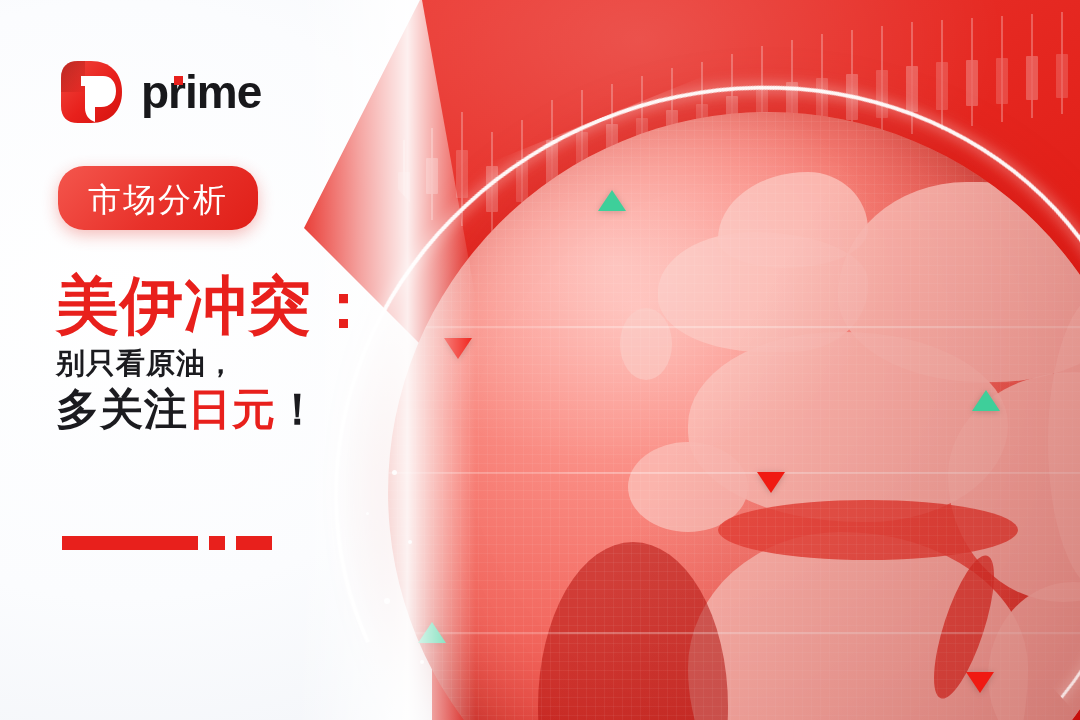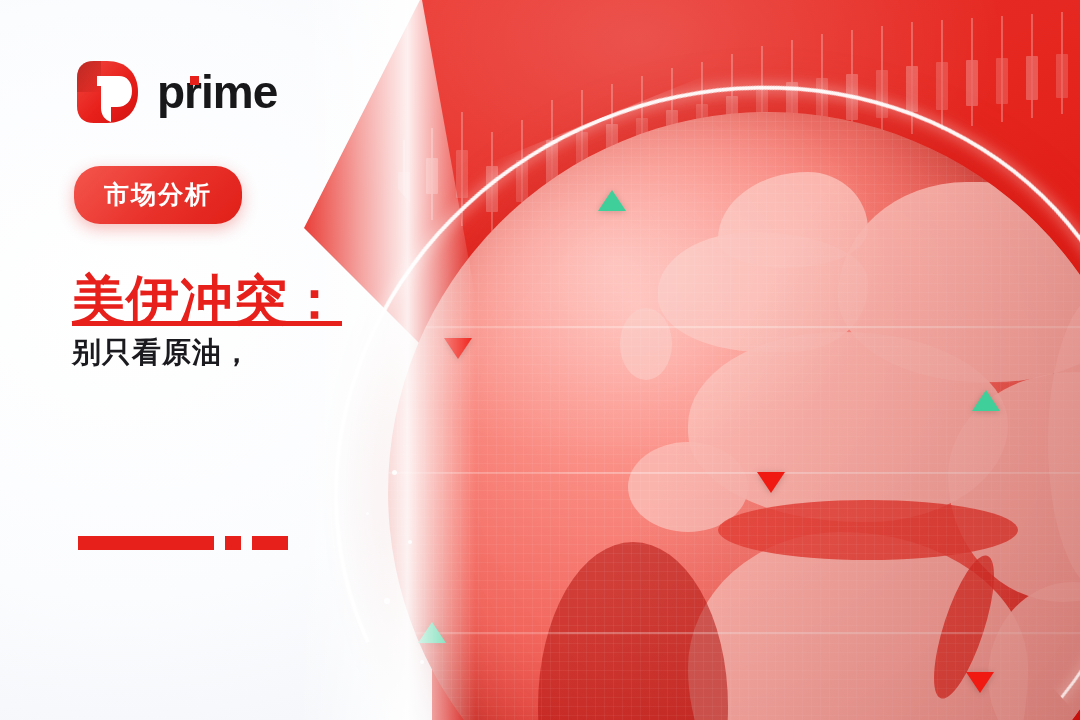--- a/index.html
+++ b/index.html
@@ -89,38 +89,38 @@
 
   
   .spark{position:absolute;border-radius:50%;background:rgba(255,255,255,.9);}
 
   
   .marker{position:absolute;width:0;height:0;}
   .marker.up{border-left:14px solid transparent;border-right:14px solid transparent;border-bottom:21px solid #3ecf9a;filter:drop-shadow(0 1px 3px rgba(0,0,0,.18));}
   .marker.down{border-left:14px solid transparent;border-right:14px solid transparent;border-top:21px solid #f01a12;filter:drop-shadow(0 1px 3px rgba(0,0,0,.18));}
 
   
-  .content{position:absolute;left:16px;top:0;width:420px;height:512px;}
+  .content{position:absolute;left:0;top:0;width:420px;height:512px;}
 
   .logo-row{position:absolute;left:55px;top:56px;display:flex;align-items:center;gap:14px;}
   .logo-mark{position:relative;width:72px;height:72px;}
   .logo-mark svg{display:block;}
   .logo-word{font-size:46px;font-weight:700;color:#18181b;letter-spacing:-1px;line-height:1;position:relative;}
   .logo-word .dot{position:absolute;width:9px;height:9px;background:#e8201c;left:33px;top:7px;}
 
   .badge{
     position:absolute;left:58px;top:166px;
-    padding:12px 30px 13px;border-radius:26px;
+    padding:12px 30px 7px;border-radius:26px;
     background:linear-gradient(135deg,#f4564d 0%,#e8312a 55%,#e01f18 100%);
-    color:#ffffff;font-size:25px;font-weight:700;letter-spacing:2px;
+    color:#ffffff;font-size:33px;font-weight:400;letter-spacing:2px;
     box-shadow:0 5px 16px rgba(226,35,28,.30);
   }
 
   .headline{position:absolute;left:56px;top:272px;width:350px;}
-  .hl-1{font-size:53px;font-weight:800;color:#e8201c;line-height:1.06;letter-spacing:1px;text-decoration:underline;}
+  .hl-1{font-size:63px;font-weight:800;color:#e8201c;line-height:1.06;letter-spacing:1px;}
   .hl-2{font-size:29px;font-weight:700;color:#1b1b1f;line-height:1.28;letter-spacing:1px;margin-top:6px;}
   .hl-3{font-size:43px;font-weight:700;color:#1b1b1f;line-height:1.28;letter-spacing:1px;}
   .hl-3 .accent{color:#e8201c;}
 
   .divider{position:absolute;left:62px;top:536px;display:flex;align-items:center;gap:11px;}
   .divider .bar{height:14px;background:#e8201c;}
   .divider .b1{width:136px;}
   .divider .b2{width:16px;}
   .divider .b3{width:36px;}
 
@@ -314,20 +314,23 @@
         <span>prime</span>
         <span class="dot"></span>
       </span>
     </div>
 
     <div class="badge">市场分析</div>
 
     <div class="headline">
       <div class="hl-1">美伊冲突：</div>
       <div class="hl-2">别只看原油，</div>
+      <div class="hl-3">
+        <span>多关注</span><span class="accent">日元</span><span>！</span>
+      </div>
     </div>
 
     <div class="divider">
       <span class="bar b1"></span>
       <span class="bar b2"></span>
       <span class="bar b3"></span>
     </div>
 
   </div>
 </div>

